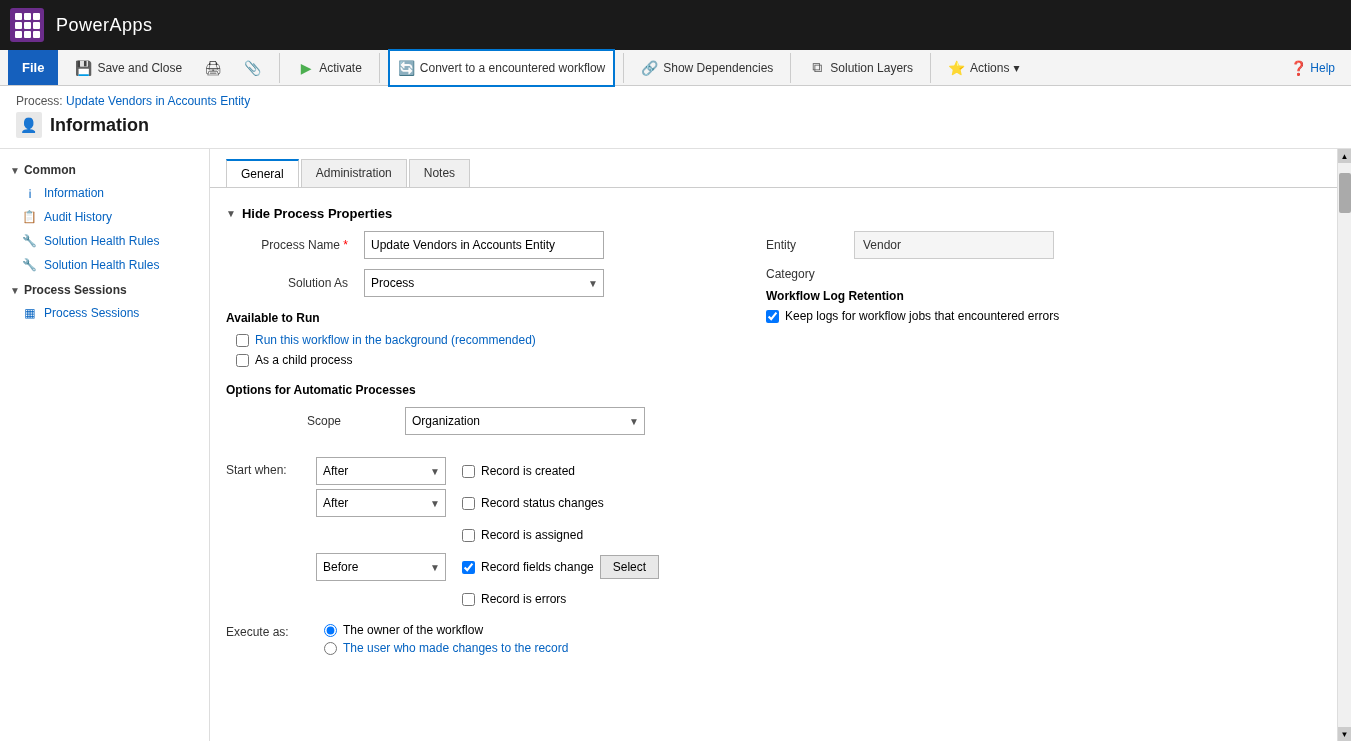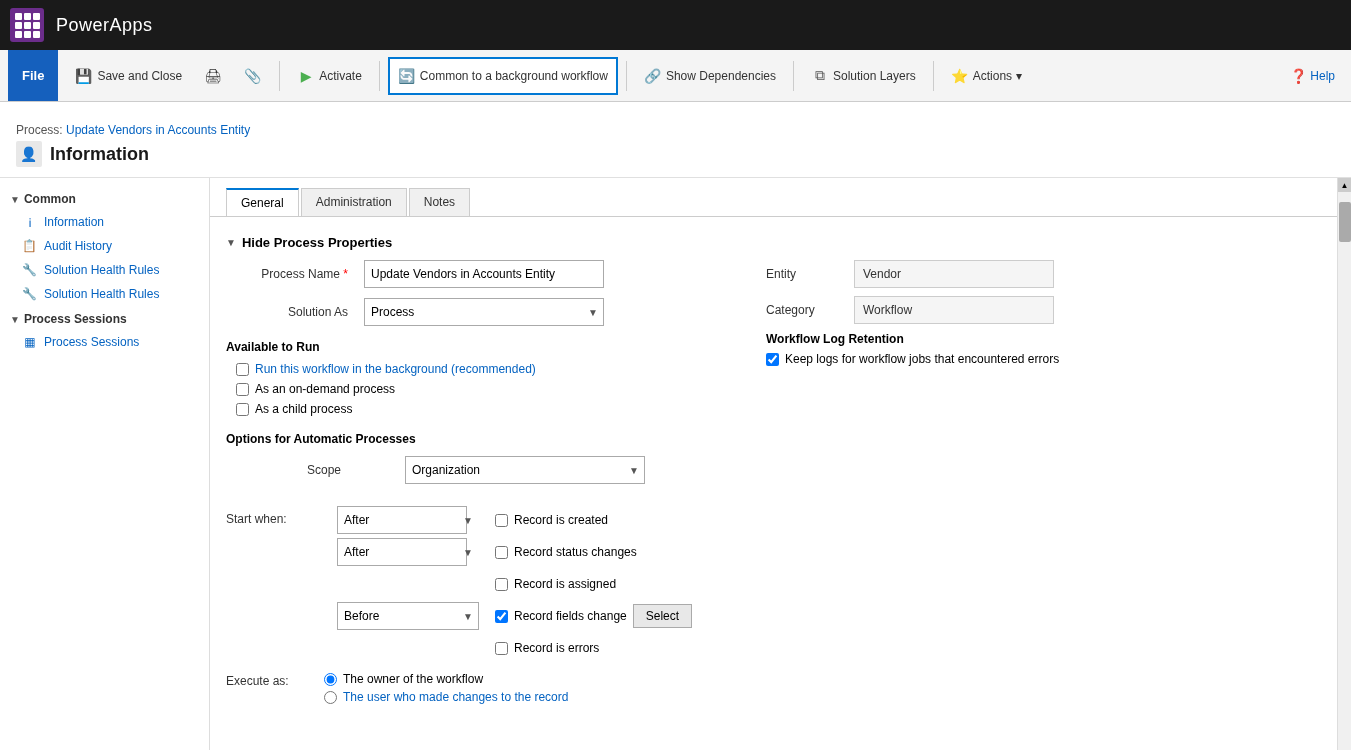--- a/index.html
+++ b/index.html
@@ -31,21 +31,21 @@
       font-weight: 300;
       letter-spacing: 0.5px;
     }
 
     
     .ribbon {
       background: #f4f4f4;
       border-bottom: 1px solid #ccc;
       display: flex;
       align-items: center;
-      height: 52px;
+      height: 36px;
       padding: 0 8px;
       gap: 4px;
     }
     .ribbon-file-btn {
       background: #1560bd;
       color: #fff;
       padding: 8px 14px;
       font-size: 13px;
       font-weight: bold;
       border: none;
@@ -87,21 +87,20 @@
       font-size: 12px;
       cursor: pointer;
       padding: 4px 8px;
     }
 
     
     .breadcrumb-area {
       padding: 8px 3px 4px 16px;
       border-bottom: 1px solid #e0e0e0;
       background: #fff;
-      margin-top: 13px;
     }
     .breadcrumb-text {
       font-size: 12px;
       color: #555;
     }
     .breadcrumb-link { color: #0563c1; }
     .page-title-row {
       display: flex; align-items: center; gap: 8px;
       padding: 4px 0 6px 0;
     }
@@ -304,21 +303,21 @@
       margin-bottom: 22px;
       justify-content: center;
     }
     .scope-label {
       width: 90px;
       font-size: 12px;
       color: #333;
     }
 
     .start-when-row {
-      display: flex; align-items: flex-start; gap: 21px;
+      display: flex; align-items: flex-start; gap: 0;
       margin-bottom: 4px;
     }
     .start-when-label {
       width: 90px;
       font-size: 12px;
       color: #333;
       padding-top: 6px;
     }
     .start-when-selects {
       display: flex; flex-direction: column; gap: 4px;
@@ -437,21 +436,21 @@
 
   <button class="ribbon-btn">
     <span class="ribbon-icon icon-activate">▶</span>
     <span>Activate</span>
   </button>
 
   <div class="ribbon-sep"></div>
 
   <button class="ribbon-btn active-btn">
     <span class="ribbon-icon icon-convert">🔄</span>
-    <span>Common to a background workflow</span>
+    <span>Convert to a encountered workflow</span>
   </button>
 
   <div class="ribbon-sep"></div>
 
   <button class="ribbon-btn">
     <span class="ribbon-icon icon-deps">🔗</span>
     <span>Show Dependencies</span>
   </button>
 
   <div class="ribbon-sep"></div>
@@ -557,24 +556,20 @@
           </div>
 
           <div class="subsection-title">Available to Run</div>
 
           <div class="checkbox-row" style="padding-left:10px;">
             <input type="checkbox" class="cb" style="">
             <span style="color:#0563c1;">Run this workflow in the background (recommended)</span>
           </div>
           <div class="checkbox-row" style="padding-left:10px;">
             <input type="checkbox" class="cb" style="">
-            <span>As an on-demand process</span>
-          </div>
-          <div class="checkbox-row" style="padding-left:10px;">
-            <input type="checkbox" class="cb" style="">
             <span>As a child process</span>
           </div>
 
           <div class="options-section">
             <div class="options-title">Options for Automatic Processes</div>
 
             <div class="scope-row">
               <span class="scope-label">Scope</span>
               <div class="form-select-wrap">
                 <select class="form-select">
@@ -595,21 +590,21 @@
                     <span class="select-arrow">▼</span>
                   </div>
                   <div class="form-select-wrap">
                     <select class="form-select" style="width:130px;">
                       <option>After</option>
                     </select>
                     <span class="select-arrow">▼</span>
                   </div>
                   <div style="height:28px;"></div>
                   <div class="form-select-wrap">
-                    <select class="form-select" style="width:142px;">
+                    <select class="form-select" style="width:130px;">
                       <option>Before</option>
                     </select>
                     <span class="select-arrow">▼</span>
                   </div>
                 </div>
                 <div class="start-when-checks">
                   <div class="check-line">
                     <input type="checkbox" class="cb" style="">
                     <span>Record is created</span>
                   </div>
@@ -650,21 +645,20 @@
           </div>
         </div>
 
         <div class="form-right">
           <div class="entity-row">
             <span class="entity-label">Entity</span>
             <div class="entity-value">Vendor</div>
           </div>
           <div class="entity-row">
             <span class="entity-label">Category</span>
-            <div class="entity-value">Workflow</div>
           </div>
 
           <div class="workflow-log-title">Workflow Log Retention</div>
           <div class="checkbox-row">
             <input type="checkbox" class="cb" checked="" style="">
             <span>Keep logs for workflow jobs that encountered errors</span>
           </div>
         </div>
       </div>
 

